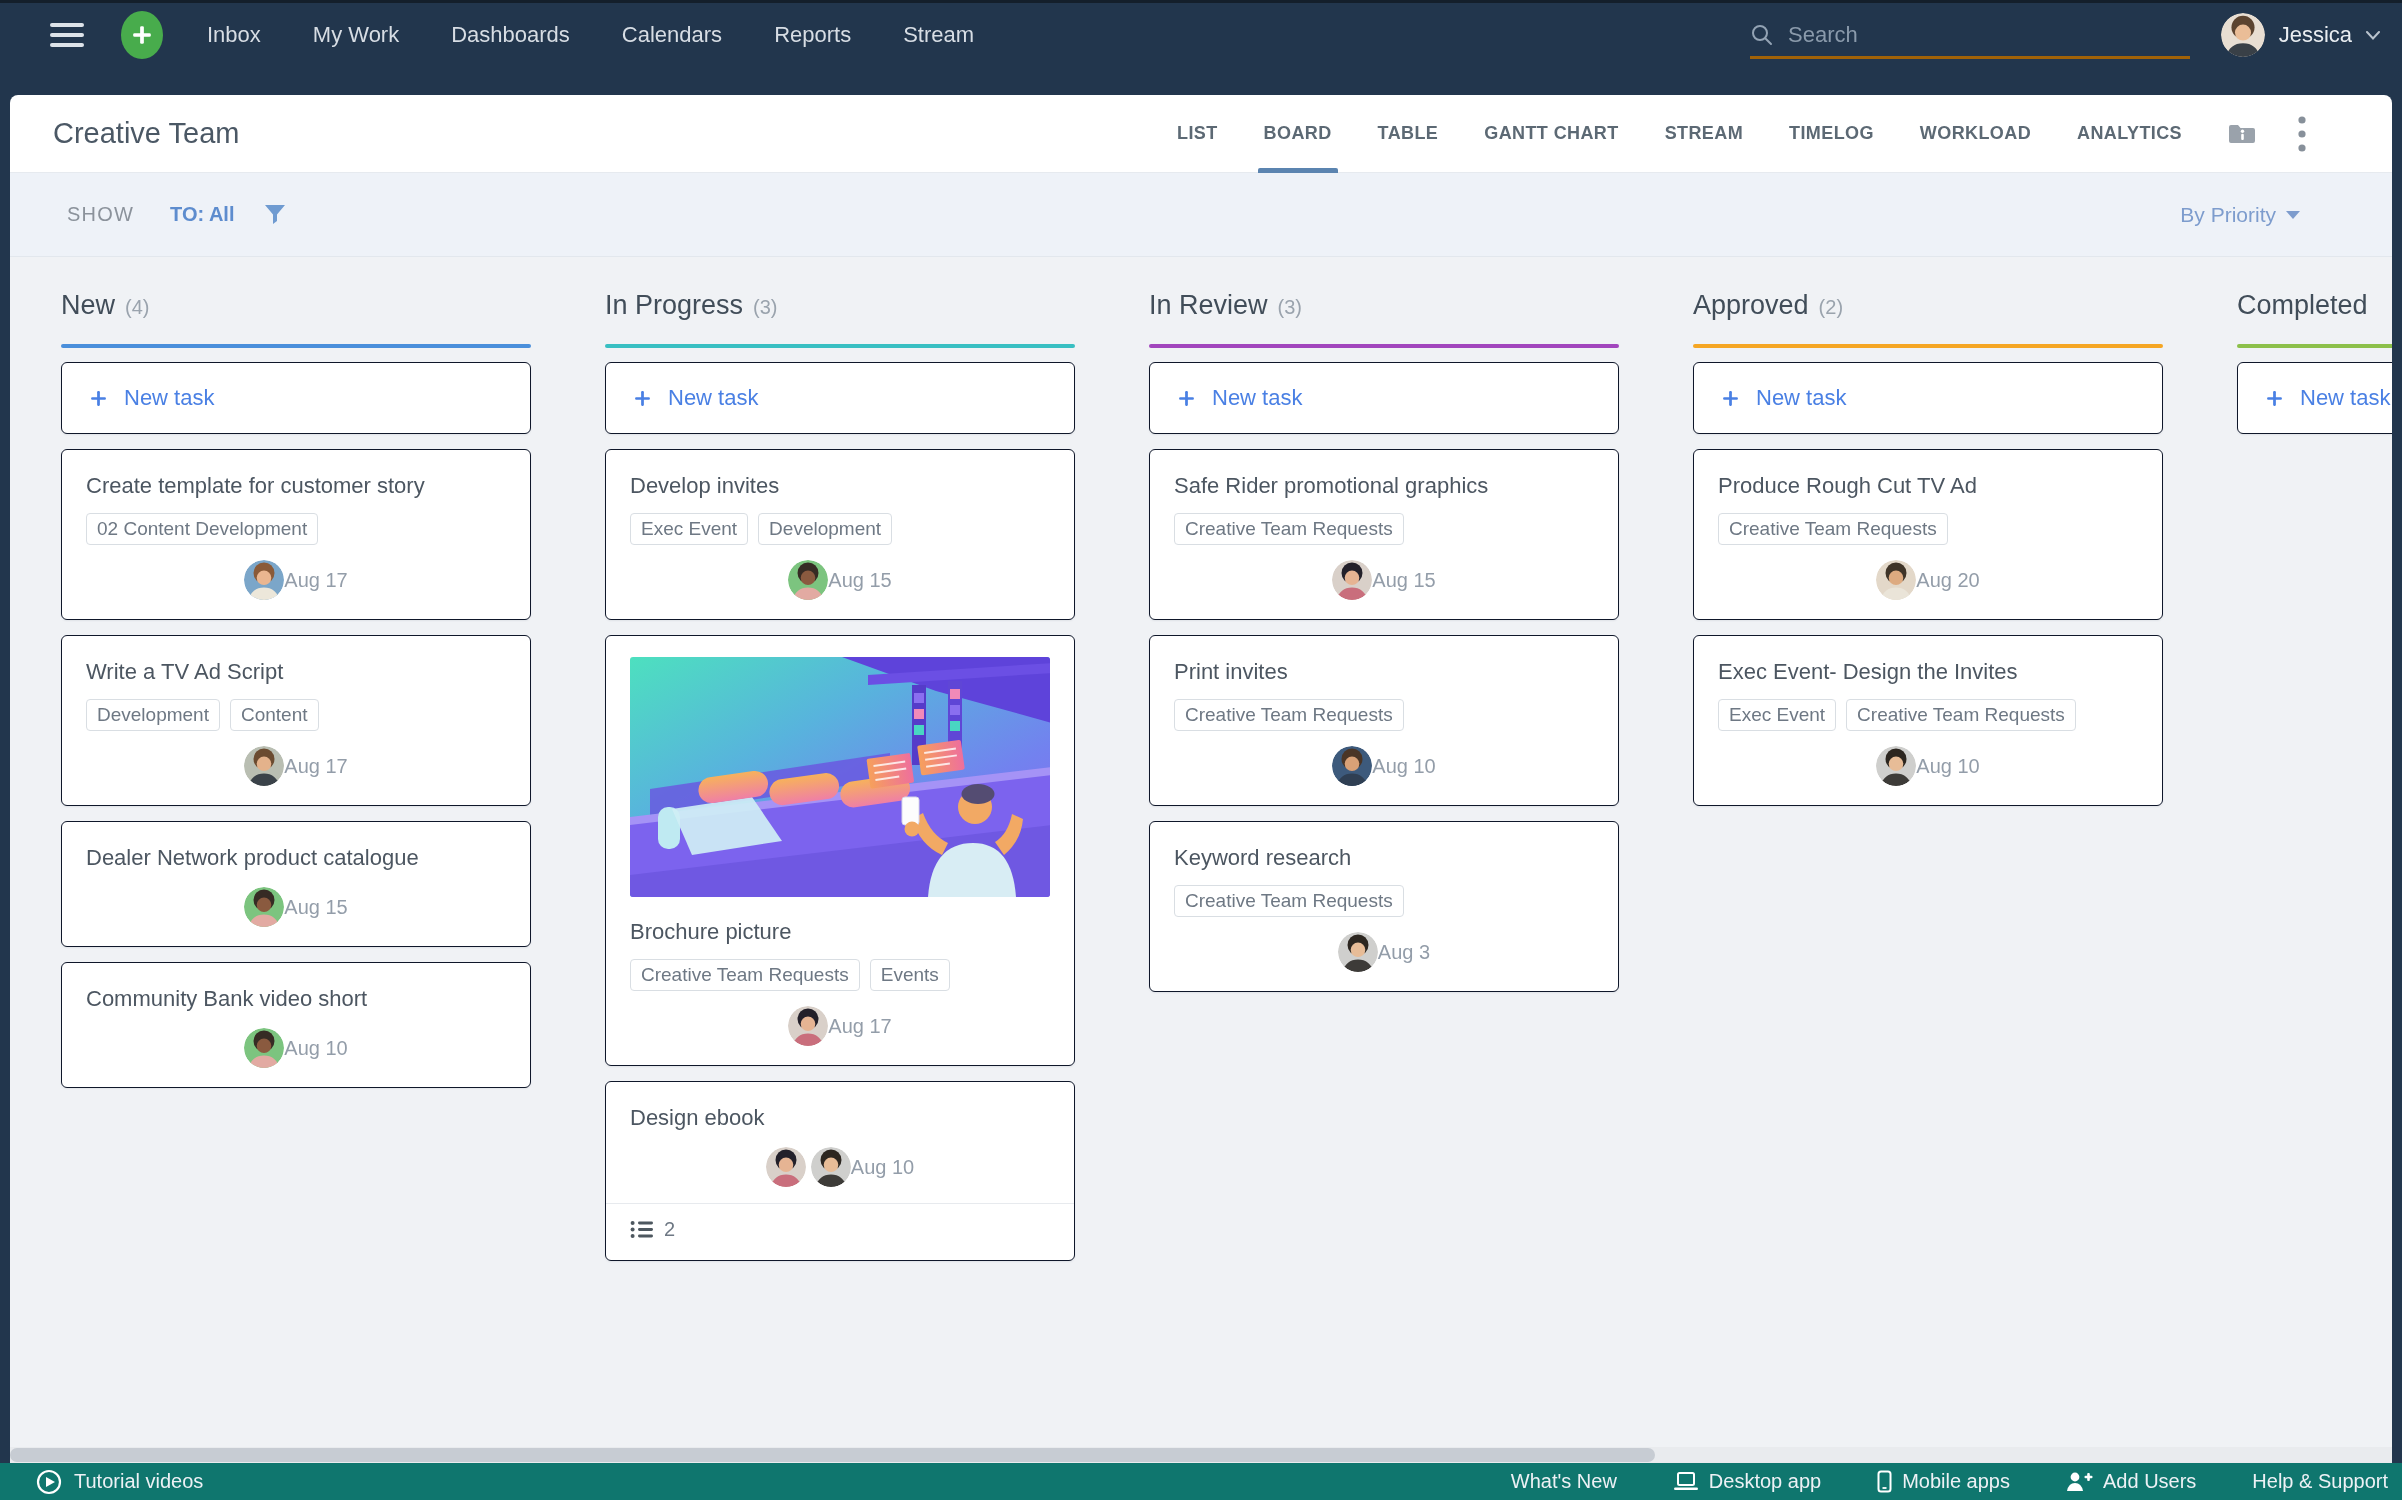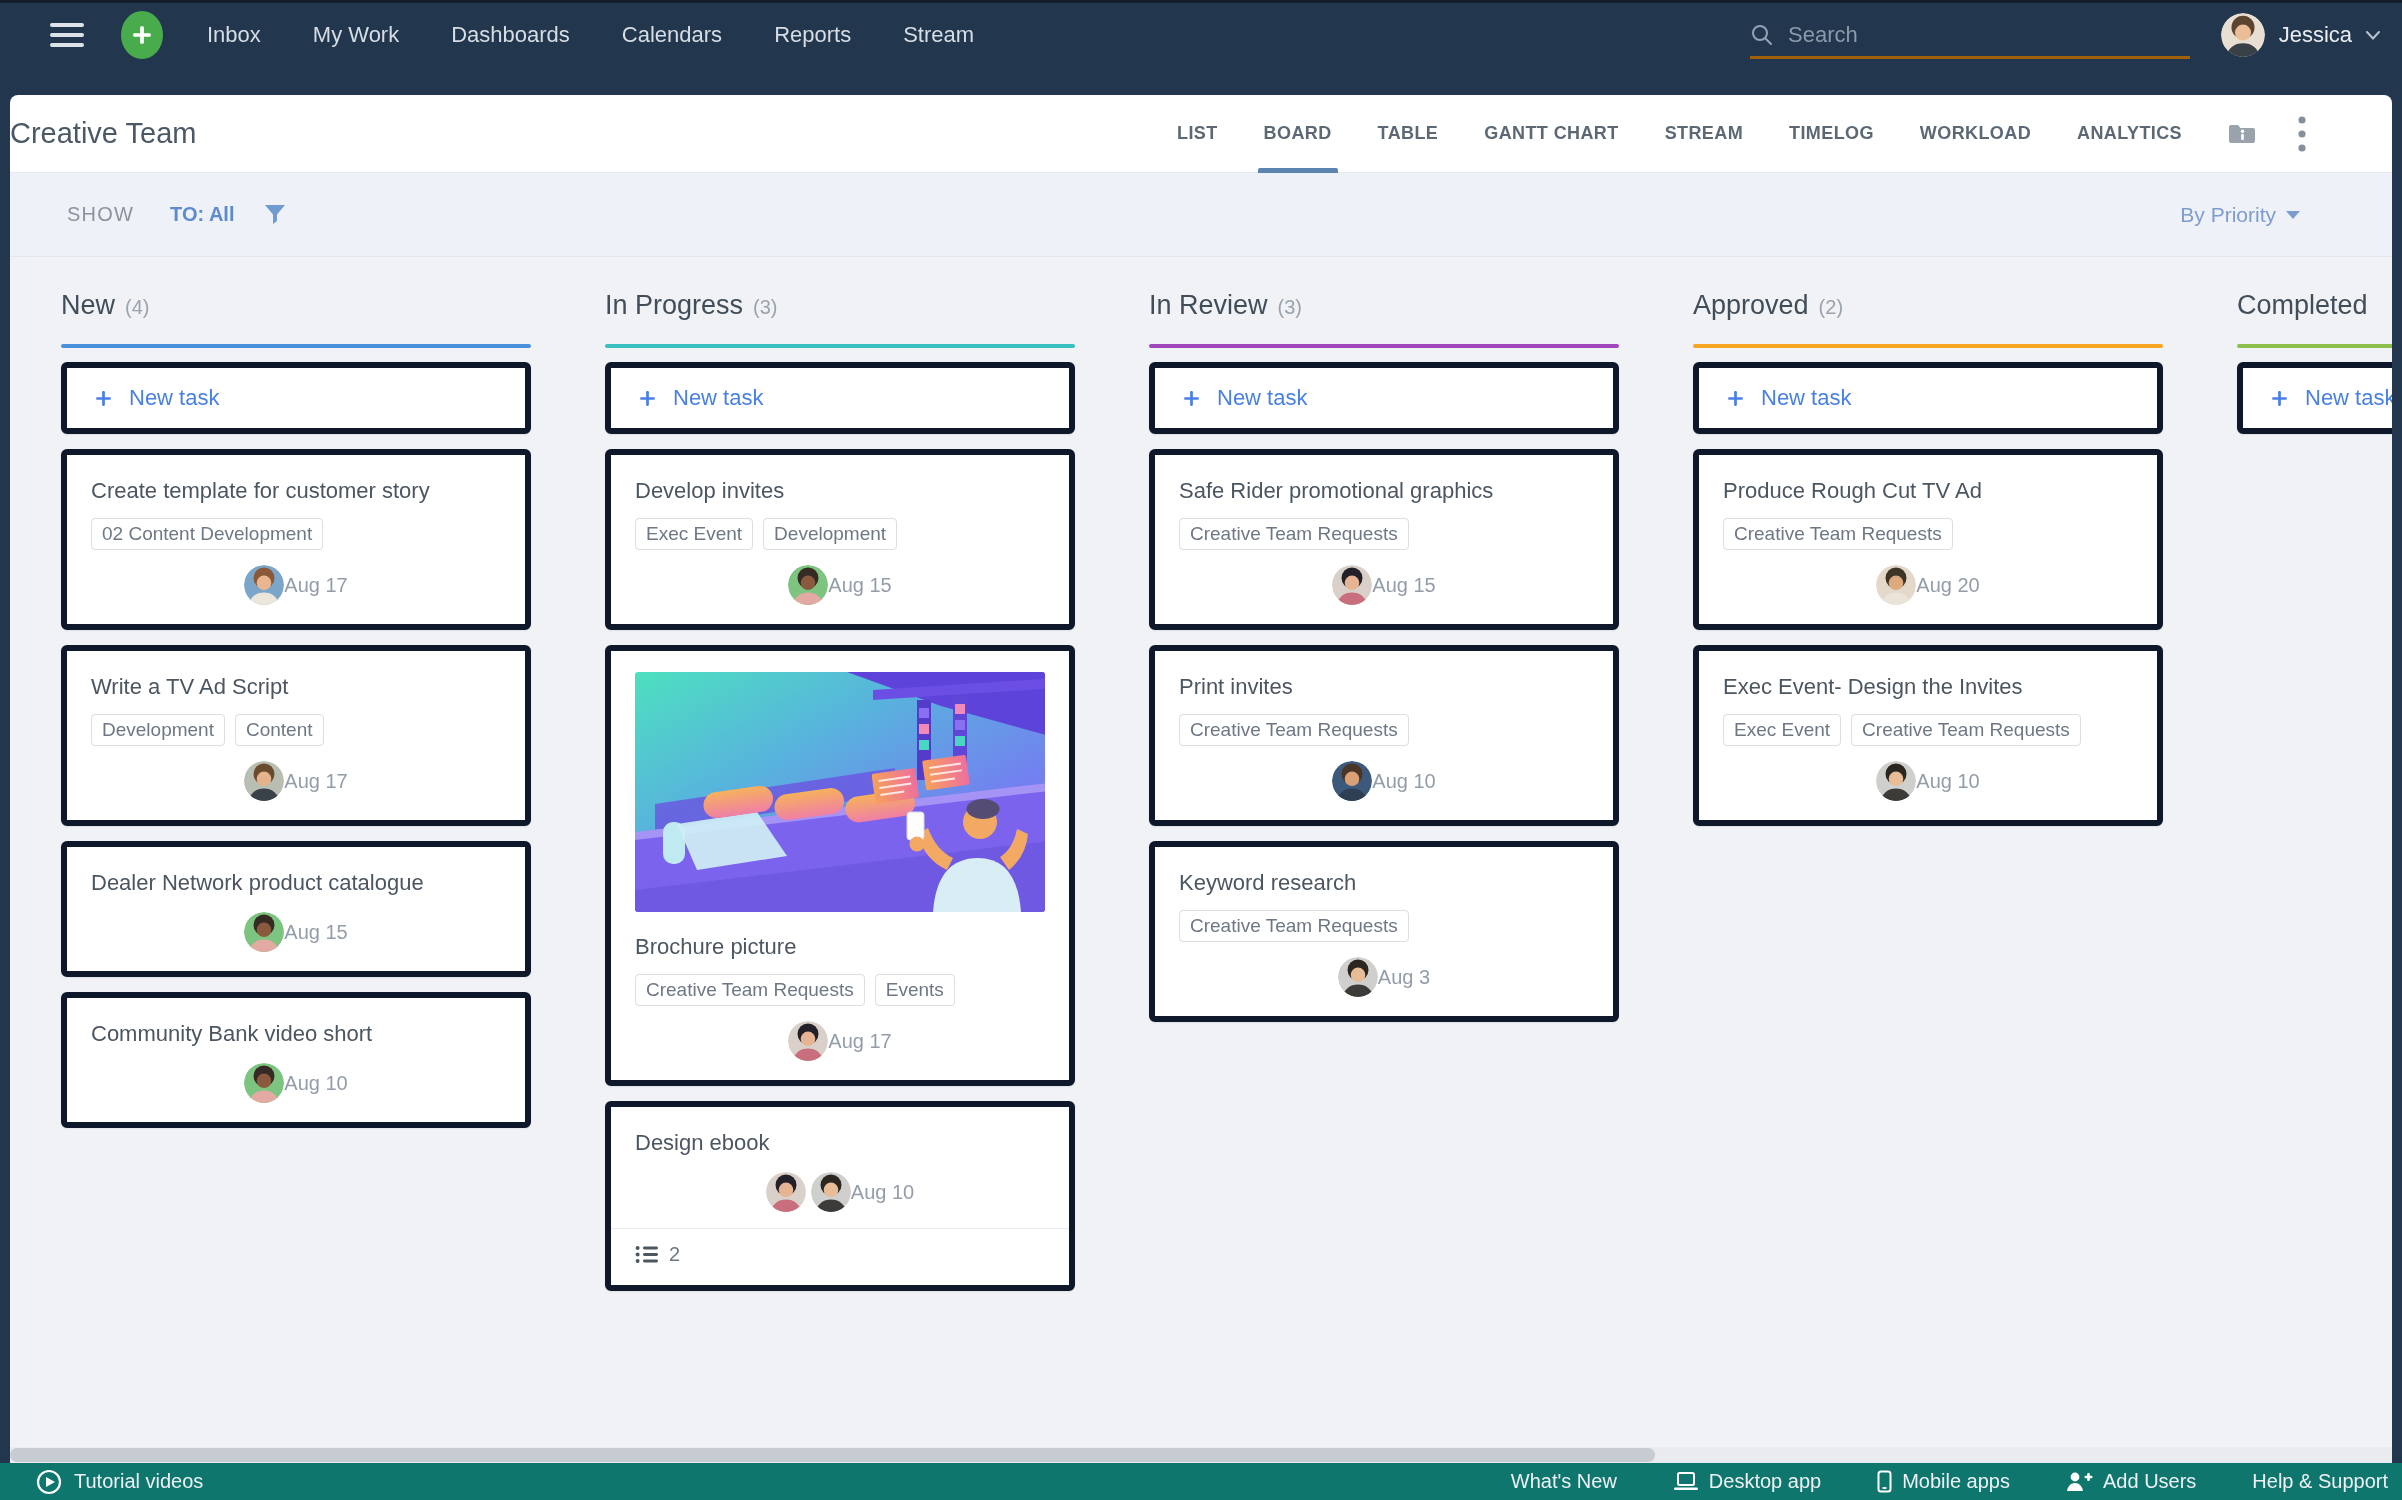--- a/index.html
+++ b/index.html
@@ -16,21 +16,21 @@
   .nav-items span{font-size:22px;color:#d7dde4;cursor:pointer;white-space:nowrap}
   .search{position:absolute;right:212px;top:10px;width:440px;height:46px;display:flex;align-items:center;gap:14px;border-bottom:3px solid #a16207;cursor:text}
   .search .ph{font-size:22px;color:#8a9aab}
   .user{position:absolute;right:22px;top:0;height:64px;display:flex;align-items:center;gap:14px;cursor:pointer}
   .user .uname{font-size:22px;color:#e9edf1}
   .avatar{display:inline-block;border-radius:50%;overflow:hidden;flex:none}
   .avatar svg{display:block}
 
   
   .panel{position:absolute;left:10px;top:95px;width:2382px;height:1353px;background:#fff;border-radius:8px 8px 0 0;overflow:hidden;display:flex;flex-direction:column}
-  .page-header{height:78px;flex:none;display:flex;align-items:center;border-bottom:1px solid #e6eaef;}
+  .page-header{height:78px;flex:none;display:flex;align-items:center;border-bottom:1px solid #e6eaef;padding-left:43px}
   .page-header h1{font-size:29px;font-weight:400;color:#4b5865}
   .ph-spacer{flex:1}
   .tabs{display:flex;align-items:stretch;gap:46px;margin-right:46px;height:78px}
   .tab{position:relative;display:flex;align-items:center;font-size:18px;font-weight:700;color:#5c6974;letter-spacing:.4px;cursor:pointer;white-space:nowrap}
   .tab .tab-underline{position:absolute;left:-6px;right:-6px;bottom:0;height:5px;background:#5b84b0;border-radius:2px 2px 0 0}
   .header-icons{display:flex;align-items:center;gap:42px;margin-right:86px}
   .hicon{display:flex;align-items:center;cursor:pointer}
 
   
   .filterbar{height:84px;flex:none;background:#eef2f8;display:flex;align-items:center;padding:0 92px 0 57px;border-bottom:1px solid #e2e7ed}
@@ -41,21 +41,21 @@
   .by-priority{display:flex;align-items:center;gap:10px;font-size:21px;color:#7d9ccd;cursor:pointer}
   .caret{width:0;height:0;border-left:7px solid transparent;border-right:7px solid transparent;border-top:8px solid #7d9ccd}
 
   
   .board{flex:1;background:#f0f2f5;display:flex;gap:74px;padding:33px 0 0 51px;overflow:hidden}
   .column{flex:0 0 470px;width:470px;display:flex;flex-direction:column}
   .col-head{display:flex;align-items:baseline;gap:10px;height:38px}
   .col-title{font-size:27px;color:#414d59}
   .col-count{font-size:20px;color:#9aa3ad}
   .col-underline{height:4px;border-radius:2px;margin-top:16px}
-  .card{background:#fff;border:6px solid #0f172a;border-radius:6px;box-shadow:0 1px 2px rgba(20,35,60,.07)}
+  .card{background:#fff;border:1px solid #0f172a;border-radius:6px;box-shadow:0 1px 2px rgba(20,35,60,.07)}
   .newtask{margin-top:14px;height:72px;display:flex;align-items:center;gap:16px;padding-left:27px;cursor:pointer}
   .newtask .nt-label{font-size:22px;color:#4a80e4}
   .cards{margin-top:15px;display:flex;flex-direction:column;gap:15px}
   .task{padding:21px 24px 19px;cursor:pointer}
   .card-img{height:240px;border-radius:3px;overflow:hidden;margin-bottom:20px}
   .card-img svg{display:block}
   .card-title{font-size:22px;line-height:29px;color:#4c5661}
   .tag-row{margin-top:13px;display:flex;gap:10px;flex-wrap:wrap}
   .tag{border:1px solid #d9dee3;border-radius:4px;padding:4px 10px;font-size:19px;color:#6e7884;background:#fff;white-space:nowrap}
   .card-foot{margin-top:15px;height:40px;display:flex;align-items:center;justify-content:center}

